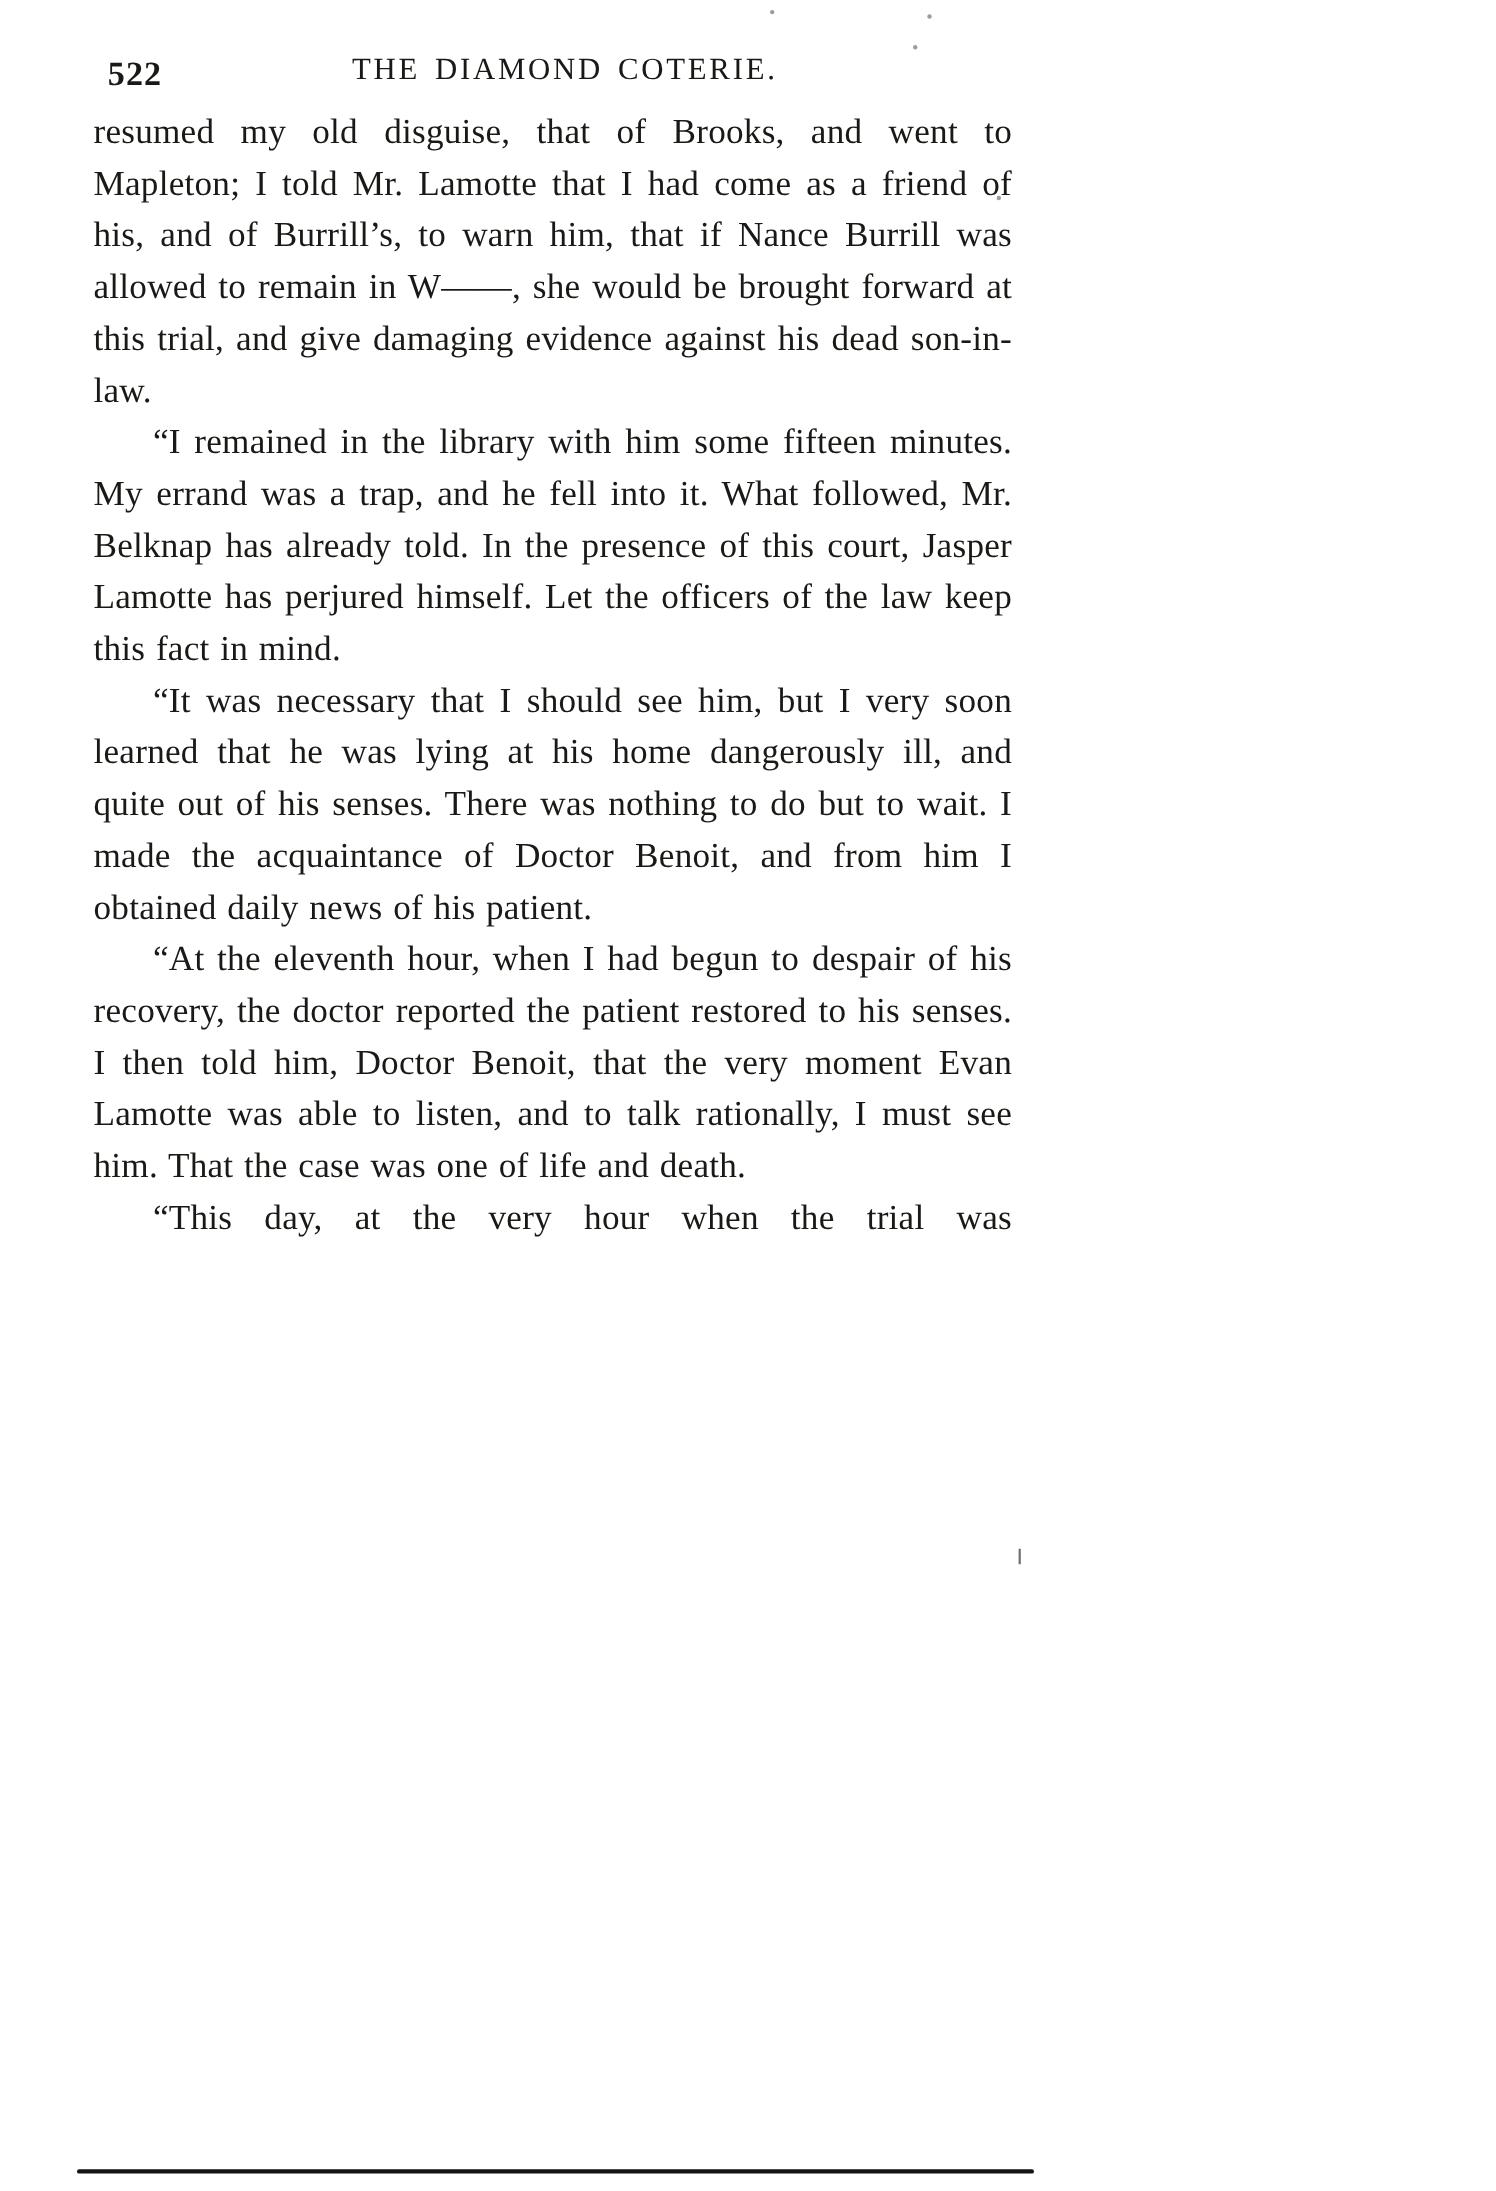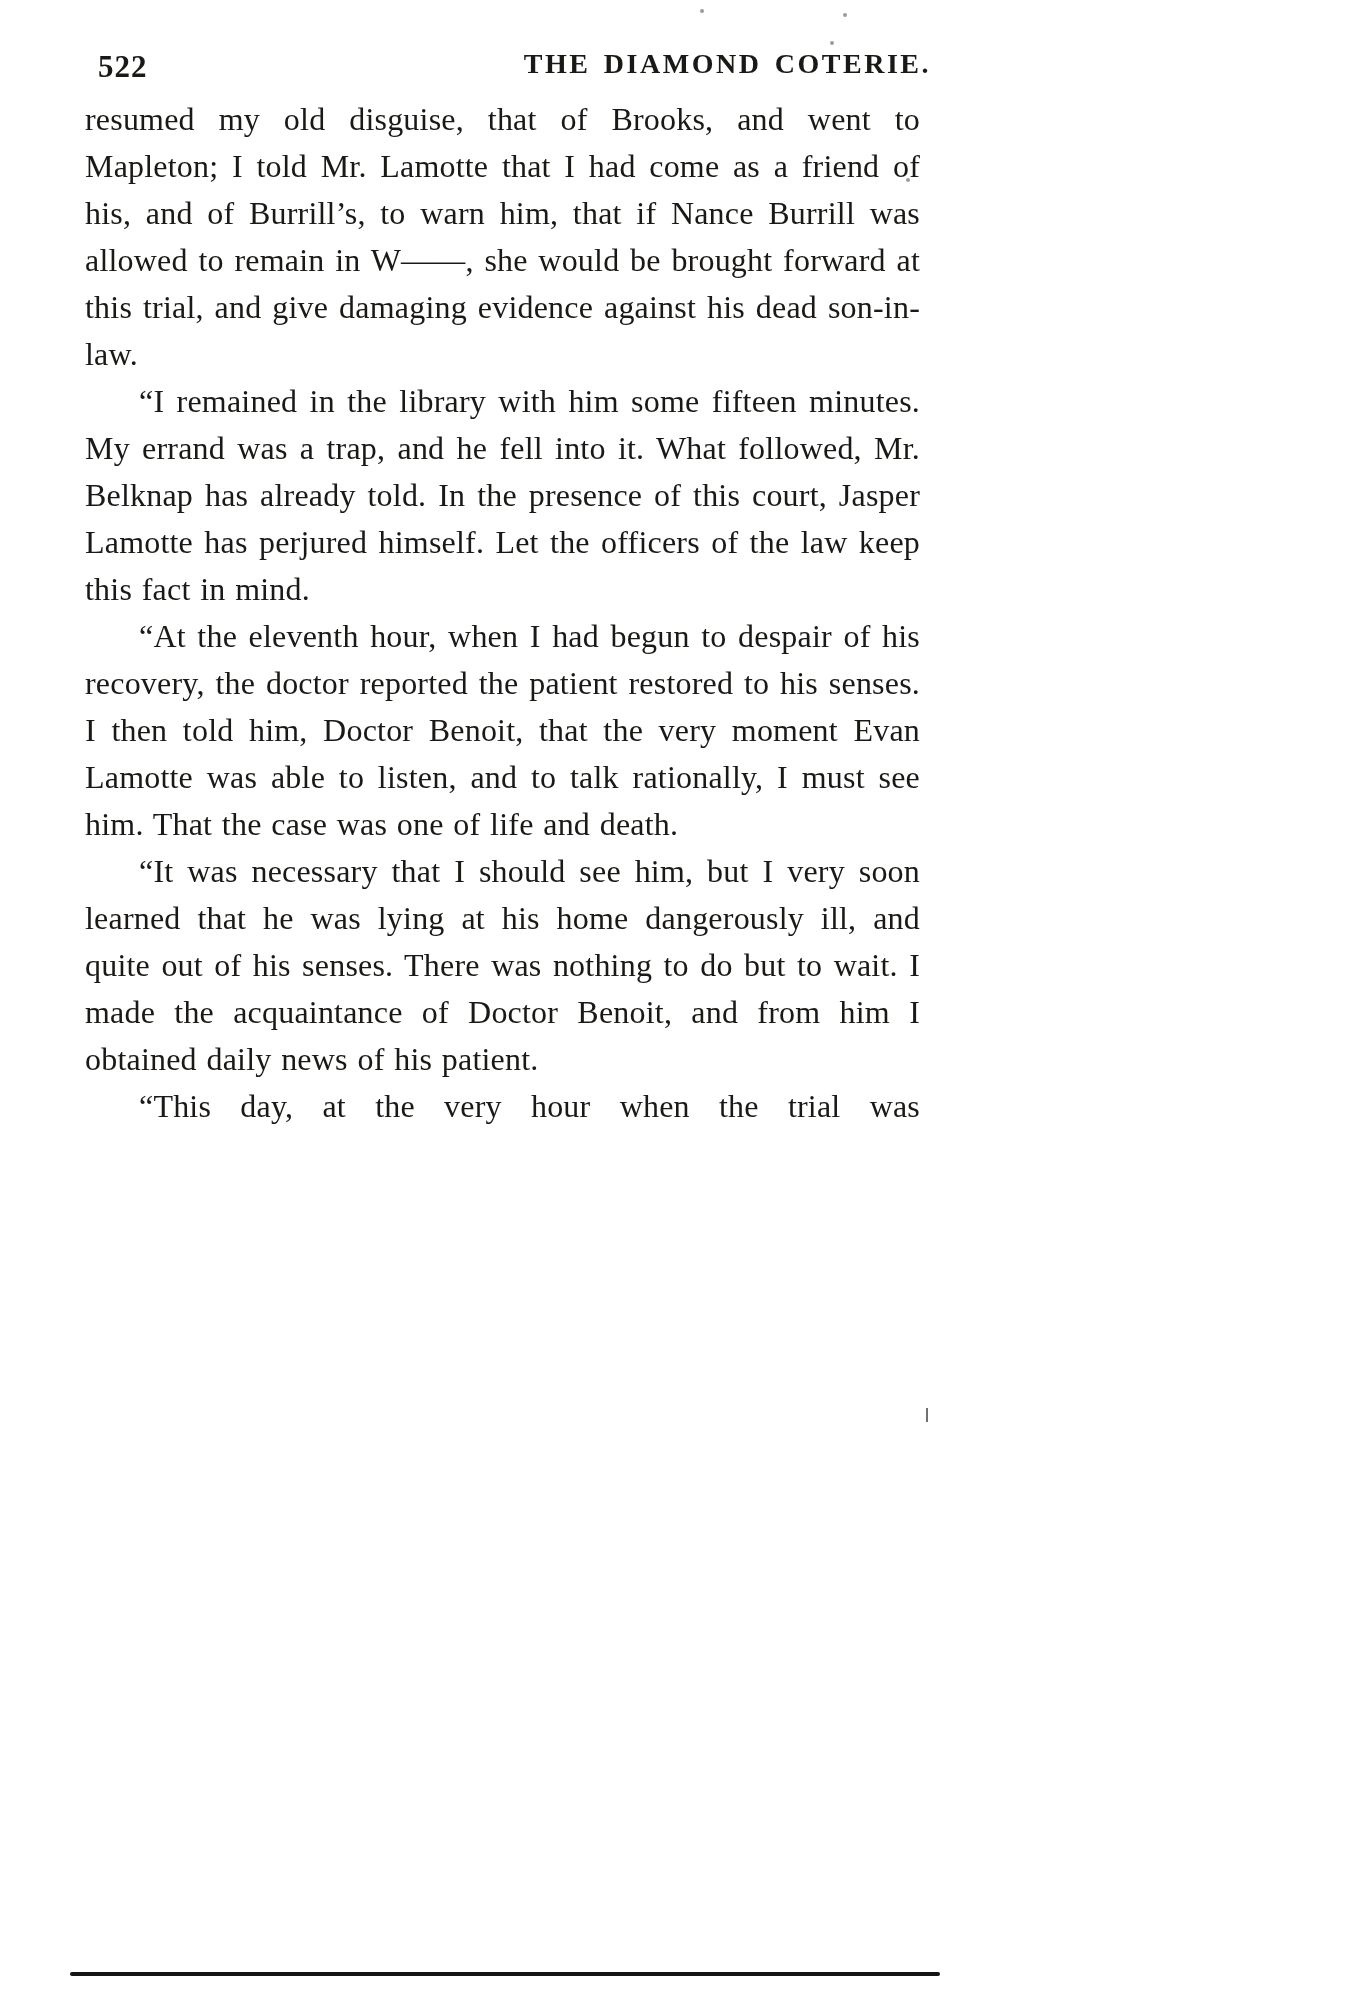--- a/index.html
+++ b/index.html
@@ -26,23 +26,23 @@
   .page-number {
     position: absolute;
     left: 2px;
     top: 1px;
     font-size: 31px;
     font-weight: 700;
     letter-spacing: 1px;
   }
   .running-title {
     display: block;
-    text-align: right;
+    text-align: center;
     font-size: 28px;
-    font-weight: 700;
+    font-weight: 400;
     letter-spacing: 2.5px;
     word-spacing: 4px;
   }
   .page-body {
     position: absolute;
     top: 96px;
     left: 85px;
     width: 835px;
     font-size: 32px;
     line-height: 47px;
@@ -93,22 +93,22 @@
 <div class="page">
 
   <header class="page-header">
     <span class="page-number">522</span>
     <span class="running-title">THE DIAMOND COTERIE.</span>
   </header>
 
   <main class="page-body">
     <p class="para continued">resumed my old disguise, that of Brooks, and went to Mapleton; I told Mr. Lamotte that I had come as a friend of his, and of Burrill’s, to warn him, that if Nance Burrill was allowed to remain in W——, she would be brought forward at this trial, and give damaging evidence against his dead son-in-law.</p>
     <p class="para">“I remained in the library with him some fifteen minutes.  My errand was a trap, and he fell into it.  What followed, Mr. Belknap has already told.  In the presence of this court, Jasper Lamotte has perjured himself.  Let the officers of the law keep this fact in mind.</p>
+    <p class="para">“It was necessary that I should see him, but I very soon learned that he was lying at his home dangerously ill, and quite out of his senses.  There was nothing to do but to wait.  I made the acquaintance of Doctor Benoit, and from him I obtained daily news of his patient.</p>
     <p class="para">“At the eleventh hour, when I had begun to despair of his recovery, the doctor reported the patient restored to his senses.  I then told him, Doctor Benoit, that the very moment Evan Lamotte was able to listen, and to talk rationally, I must see him.  That the case was one of life and death.</p>
-    <p class="para">“It was necessary that I should see him, but I very soon learned that he was lying at his home dangerously ill, and quite out of his senses.  There was nothing to do but to wait.  I made the acquaintance of Doctor Benoit, and from him I obtained daily news of his patient.</p>
     <p class="para stretch">“This day, at the very hour when the trial was</p>
   </main>
 
   <div class="scan-line"></div>
   <div class="speck" style="left:843px; top:13px;"></div>
   <div class="speck" style="left:830px; top:41px;"></div>
   <div class="speck" style="left:906px; top:178px;"></div>
   <div class="speck" style="left:700px; top:9px;"></div>
   <div class="tick"></div>
 

